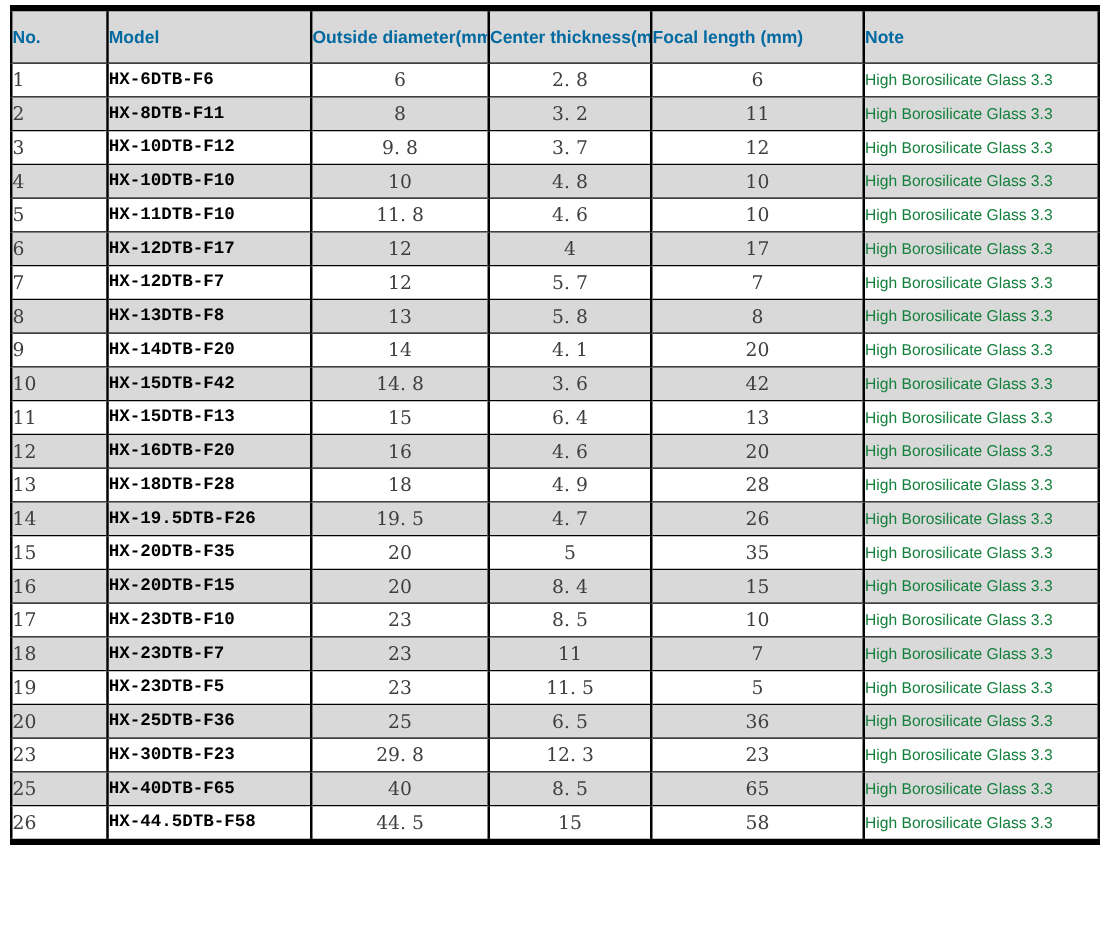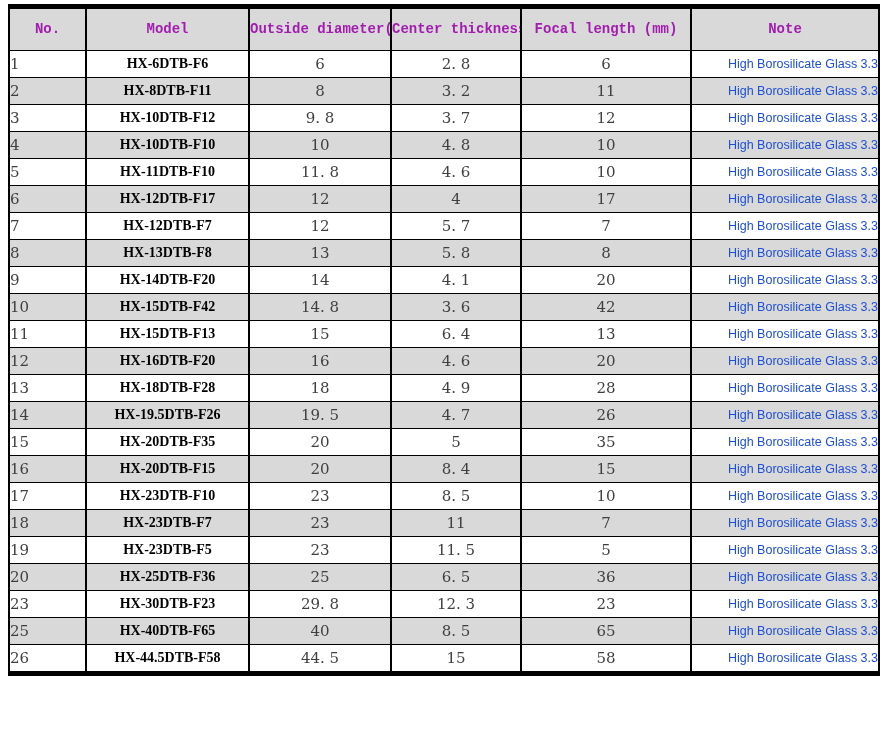--- a/index.html
+++ b/index.html
@@ -30,25 +30,25 @@
     border: 1px solid #000000;
     border-left-width: 2px;
     border-right-width: 2px;
     padding: 0;
     overflow: hidden;
     white-space: nowrap;
   }
   thead th {
     background: #d9d9d9;
     height: 41px;
-    font-family: Liberation Mono, monospace;
+    font-family: Liberation Sans, sans-serif;
     font-size: 14px;
     font-weight: bold;
-    color: #a21caf;
-    text-align: center;
+    color: #0369a1;
+    text-align: left;
     vertical-align: middle;
     line-height: 1.25;
     white-space: normal;
     border-bottom-width: 2px;
   }
   tbody td { height: 26px; vertical-align: middle; }
   tbody tr:nth-child(even) { background: #d9d9d9; }
   tbody tr:nth-child(odd)  { background: #ffffff; }
 
   
@@ -60,38 +60,38 @@
   col.c-note  { width: 188px; }
 
   td.cell-no {
     font-family: "DejaVu Serif", serif;
     font-size: 15px;
     color: #3f3f3f;
     text-align: left;
     padding-left: 10px;
   }
   td.cell-model {
-    font-family: Liberation Serif, serif;
+    font-family: Liberation Mono, monospace;
     font-size: 14px;
     font-weight: bold;
     color: #000000;
-    text-align: center;
+    text-align: left;
     padding-left: 9px;
   }
   td.cell-num {
     font-family: "DejaVu Serif", serif;
     font-size: 15px;
     color: #3f3f3f;
     text-align: center;
   }
   td.cell-note {
     font-family: "Liberation Sans", sans-serif;
     font-size: 12.5px;
-    color: #1d4ed8;
-    text-align: right;
+    color: #15803d;
+    text-align: left;
   }
 </style>
 </head>
 <body>
 
 <div class="table-wrap">
   <table class="spec-table">
     <colgroup>
       <col class="c-no">
         <col class="c-model">

